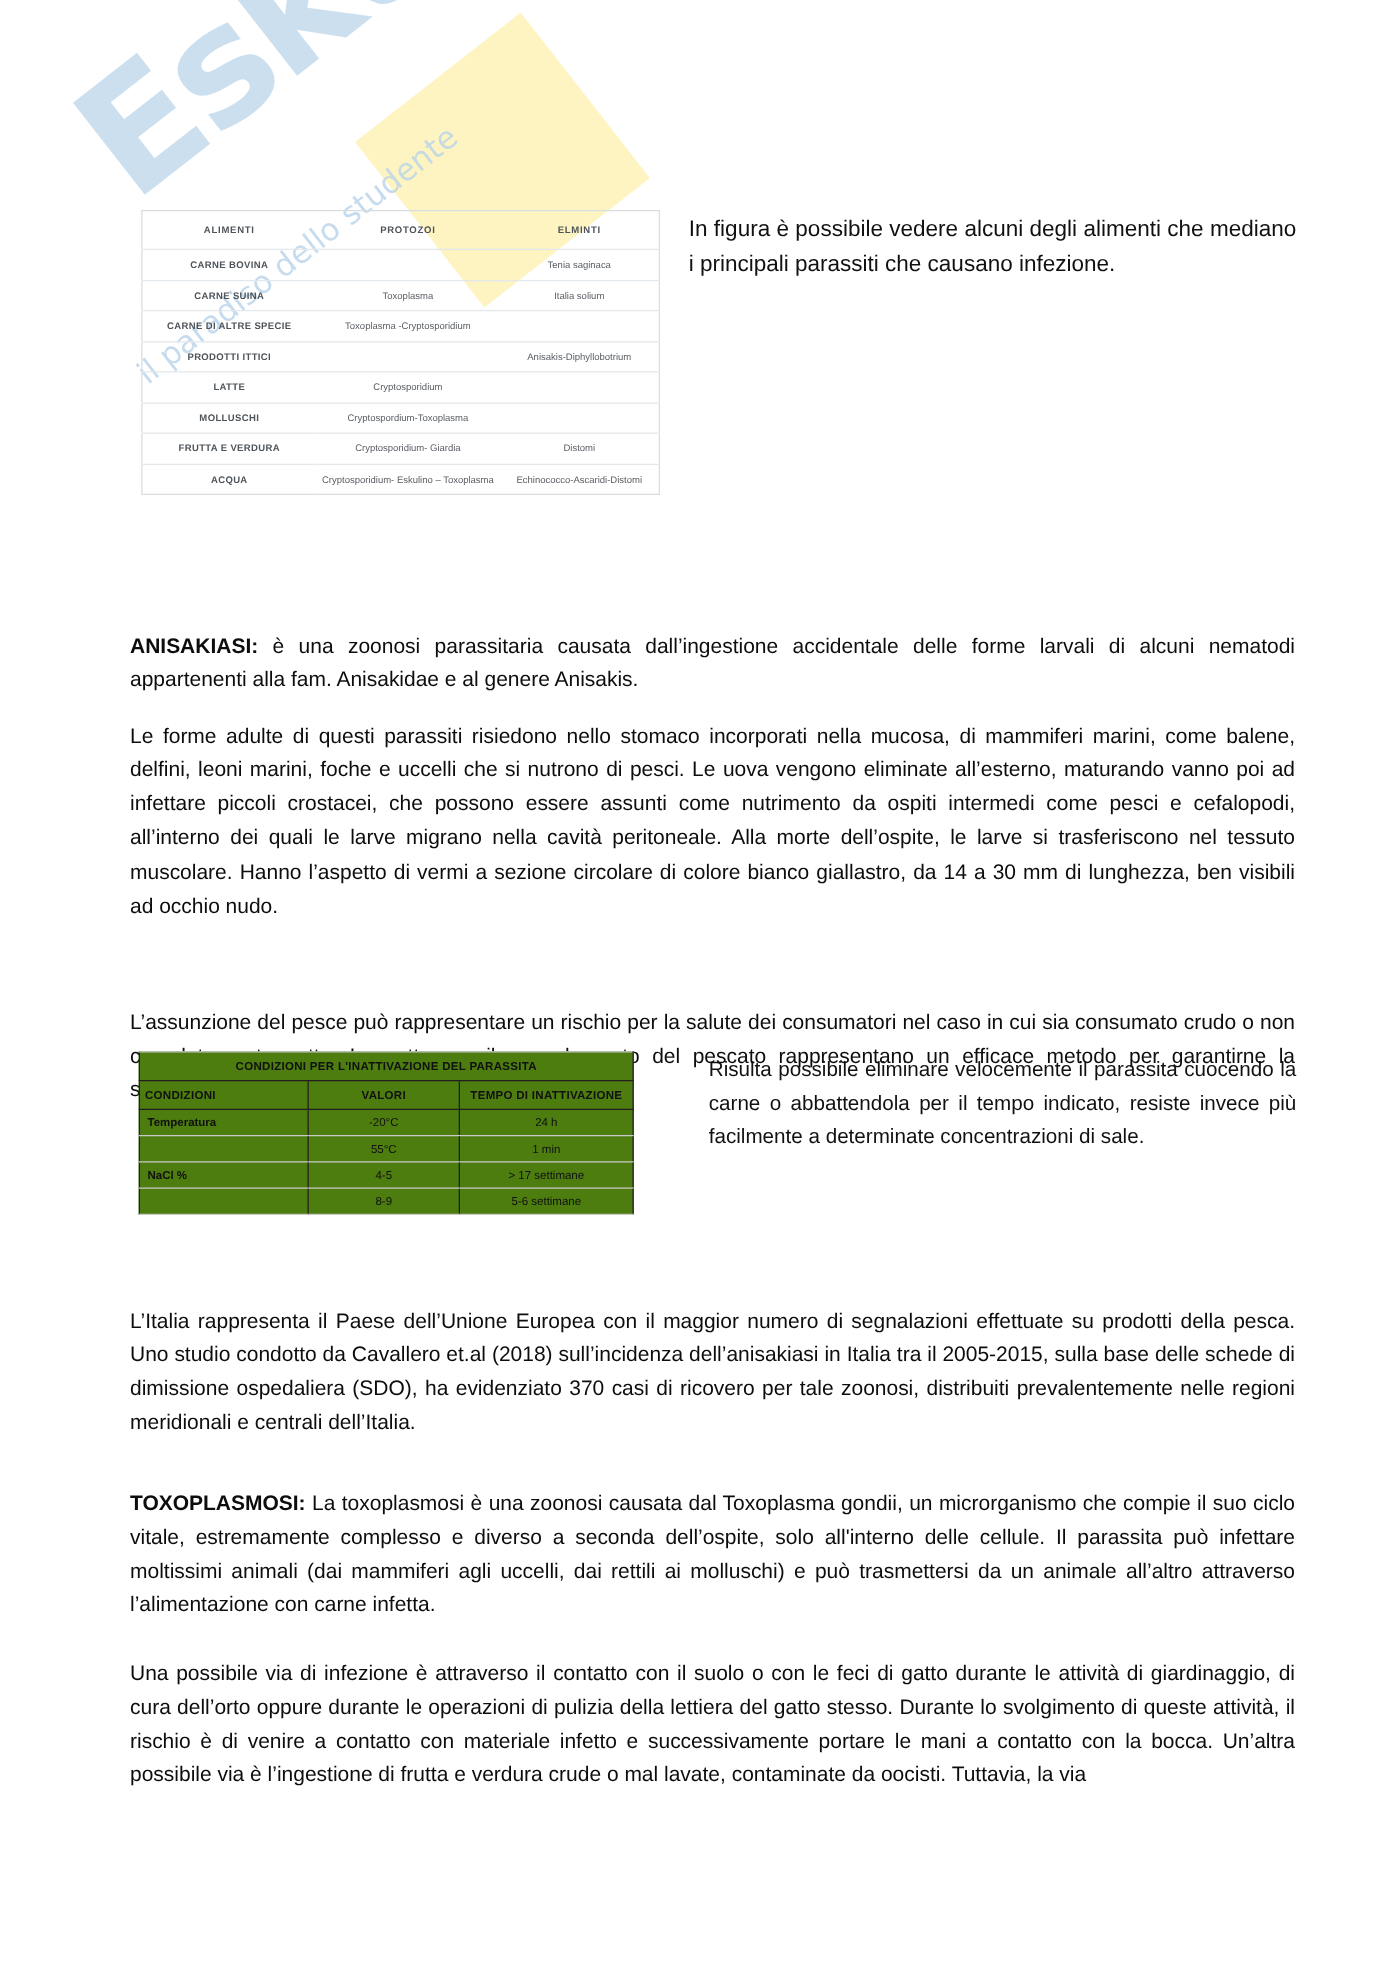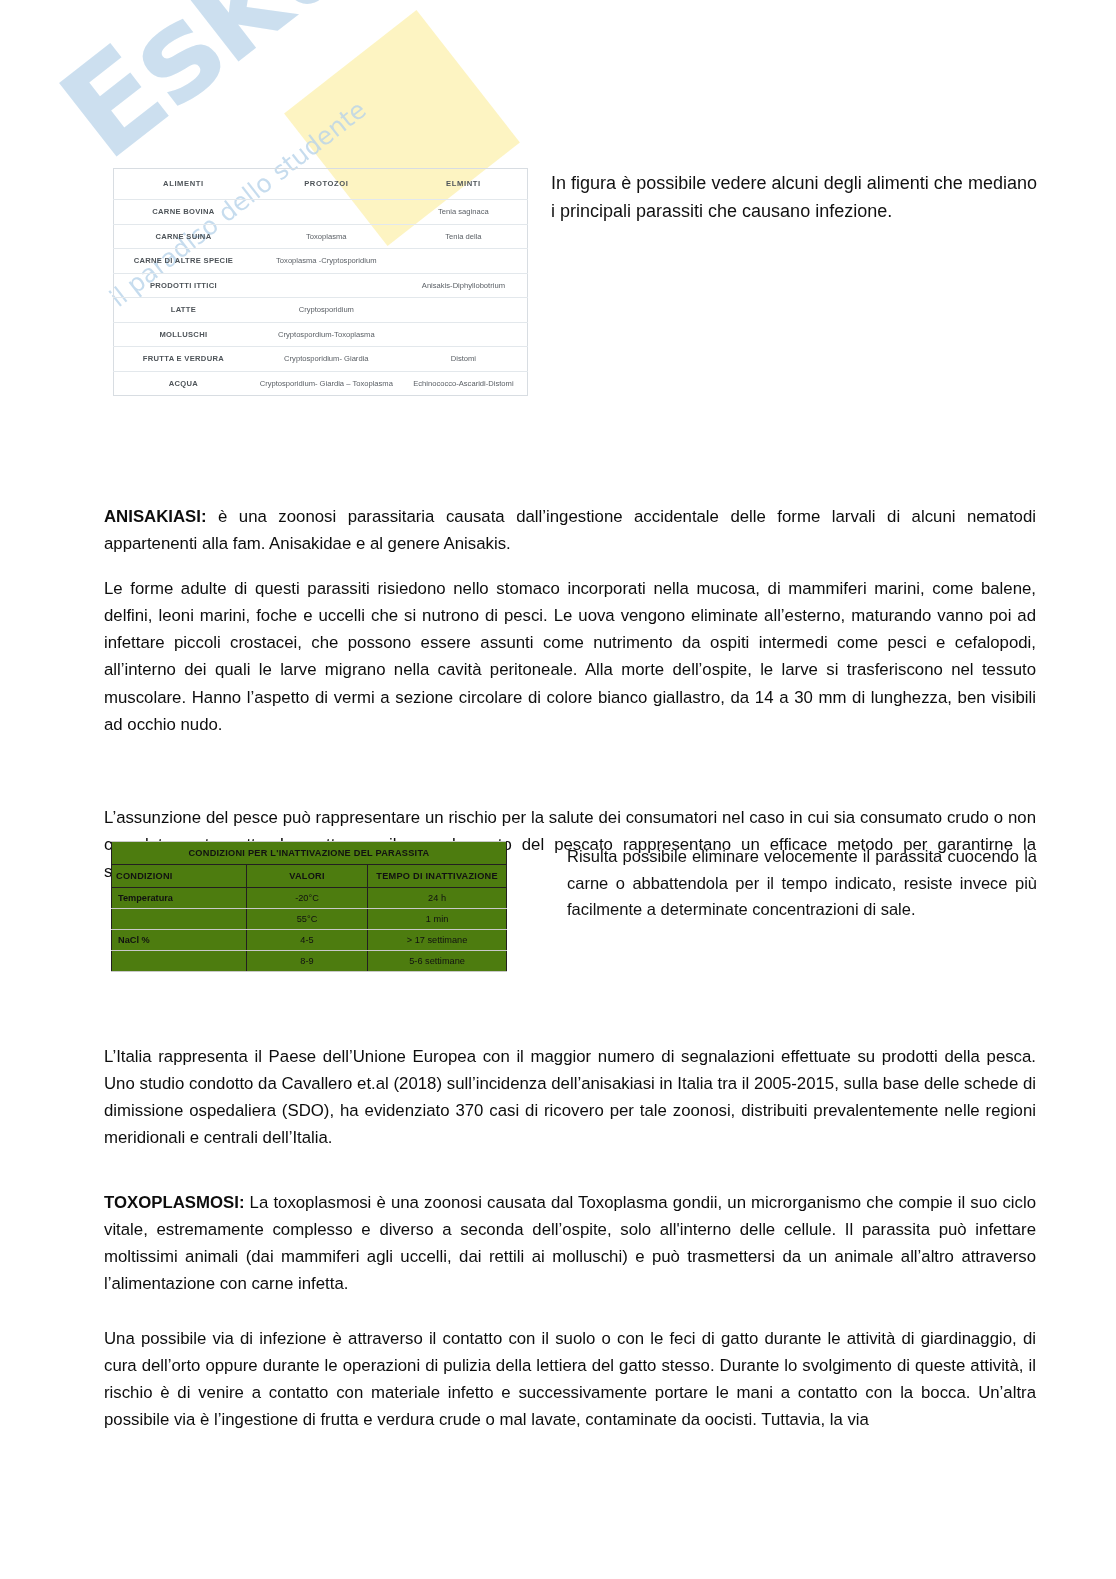--- a/index.html
+++ b/index.html
@@ -219,21 +219,21 @@
             <td class="c-elm">ELMINTI</td>
           </tr>
           <tr>
             <td class="c-food">CARNE BOVINA</td>
             <td class="c-proto"></td>
             <td class="c-elm">Tenia saginaca</td>
           </tr>
           <tr>
             <td class="c-food">CARNE SUINA</td>
             <td class="c-proto">Toxoplasma</td>
-            <td class="c-elm">Tenia della</td>
+            <td class="c-elm">Italia solium</td>
           </tr>
           <tr>
             <td class="c-food">CARNE DI ALTRE SPECIE</td>
             <td class="c-proto">Toxoplasma -Cryptosporidium</td>
             <td class="c-elm"></td>
           </tr>
           <tr>
             <td class="c-food">PRODOTTI ITTICI</td>
             <td class="c-proto"></td>
             <td class="c-elm">Anisakis-Diphyllobotrium</td>
@@ -248,21 +248,21 @@
             <td class="c-proto">Cryptospordium-Toxoplasma</td>
             <td class="c-elm"></td>
           </tr>
           <tr>
             <td class="c-food">FRUTTA E VERDURA</td>
             <td class="c-proto">Cryptosporidium- Giardia</td>
             <td class="c-elm">Distomi</td>
           </tr>
           <tr>
             <td class="c-food">ACQUA</td>
-            <td class="c-proto">Cryptosporidium- Giardia – Toxoplasma</td>
+            <td class="c-proto">Cryptosporidium- Eskulino – Toxoplasma</td>
             <td class="c-elm">Echinococco-Ascaridi-Distomi</td>
           </tr>
         </tbody>
       </table>
 
       <div class="fig-side-text">In figura è possibile vedere alcuni degli alimenti che mediano i principali parassiti che causano infezione.</div>
     </div>
 
     <p class="para" style="top:486px;"><b>ANISAKIASI:</b><span> è una zoonosi parassitaria causata dall’ingestione accidentale delle forme larvali di alcuni nematodi appartenenti alla fam. Anisakidae e al genere Anisakis.</span></p>
 

